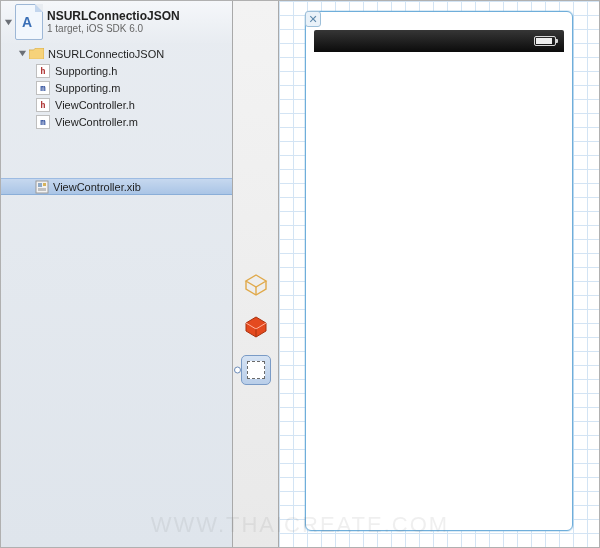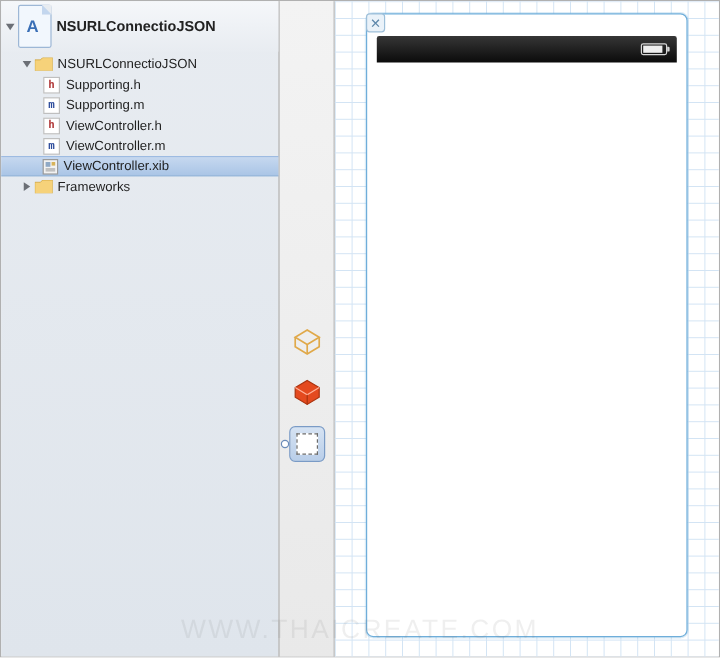--- a/index.html
+++ b/index.html
@@ -73,20 +73,21 @@
 .row {
   display: flex;
   align-items: center;
   height: 17px;
   padding-left: 4px;
 }
 .row.selected {
   background: linear-gradient(to bottom, #c6d8ef, #aac5e6);
   border-top: 1px solid #9dbbe2;
   border-bottom: 1px solid #8aaed8;
+  margin-top: 48px;
 }
 .indent1 { padding-left: 16px; }
 .indent2 { padding-left: 34px; }
 .folder-icon {
   width: 15px; height: 12px;
   margin-right: 4px;
   flex-shrink:0;
 }
 .folder-icon svg { display:block; }
 .file-icon {
@@ -225,20 +226,21 @@
   <div class="sidebar">
     <div class="sidebar-header">
       <span class="disclosure">
         <svg viewBox="0 0 10 10">
             <polygon points="1,2 9,2 5,8" fill="#6b6f76"></polygon>
           </svg>
       </span>
       <div class="proj-icon"></div>
       <div class="hdr-text">
         <span class="hdr-title">NSURLConnectioJSON</span>
+        <span class="hdr-sub">1 target, iOS SDK 6.0</span>
       </div>
     </div>
 
     <div class="tree">
 
       <div class="row indent1">
         <span class="disclosure">
           <svg viewBox="0 0 10 10">
               <polygon points="1,2 9,2 5,8" fill="#6b6f76"></polygon>
             </svg>
@@ -281,33 +283,20 @@
               <rect x="1" y="1" width="12" height="12" fill="#f2f2f2" stroke="#9a9a9a"></rect>
               <rect x="3" y="3" width="4" height="4" fill="#8fa9c6"></rect>
               <rect x="8" y="3" width="3" height="3" fill="#d7b35a"></rect>
               <rect x="3" y="8" width="8" height="3" fill="#c0c0c0"></rect>
             </svg>
         </span>
         <span class="row-label">ViewController.xib</span>
       </div>
 
 
-      <div class="row indent1">
-        <span class="disclosure">
-          <svg viewBox="0 0 10 10">
-              <polygon points="2,1 8,5 2,9" fill="#6b6f76"></polygon>
-            </svg>
-        </span>
-        <span class="folder-icon">
-          <svg viewBox="0 0 16 12">
-              <path d="M0 2 L5 2 L7 0 L16 0 L16 12 L0 12 Z" fill="#f6d27a" stroke="#c89a2a" stroke-width="0.6"></path>
-            </svg>
-        </span>
-        <span class="row-label">Frameworks</span>
-      </div>
 
 
     </div>
   </div>
 
   <div class="inspector-strip">
     <div class="strip-icon">
       <svg viewBox="0 0 24 24">
           <polygon points="12,2 22,8 12,14 2,8" fill="none" stroke="#e0a94a" stroke-width="1.4"></polygon>
           <polyline points="2,8 2,16 12,22 22,16 22,8" fill="none" stroke="#e0a94a" stroke-width="1.4"></polyline>

